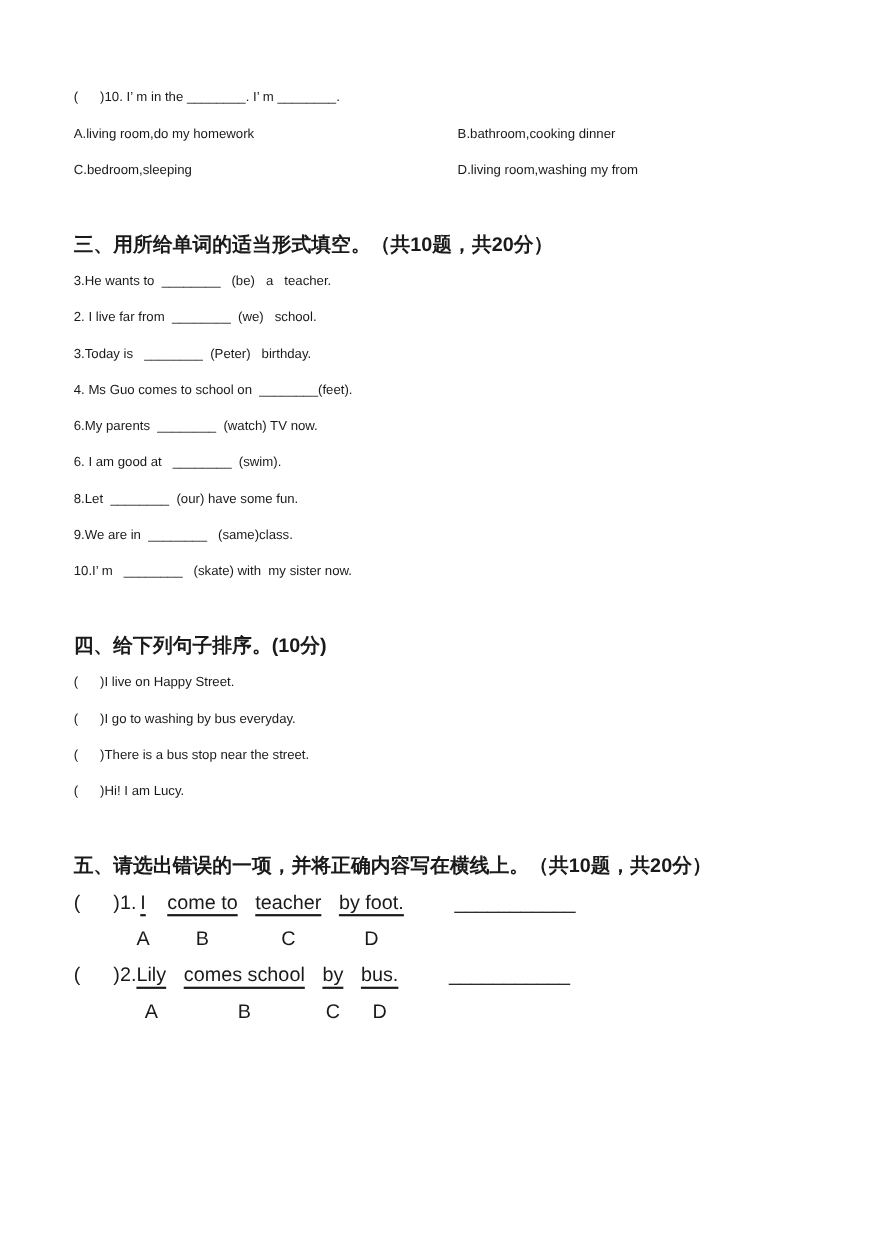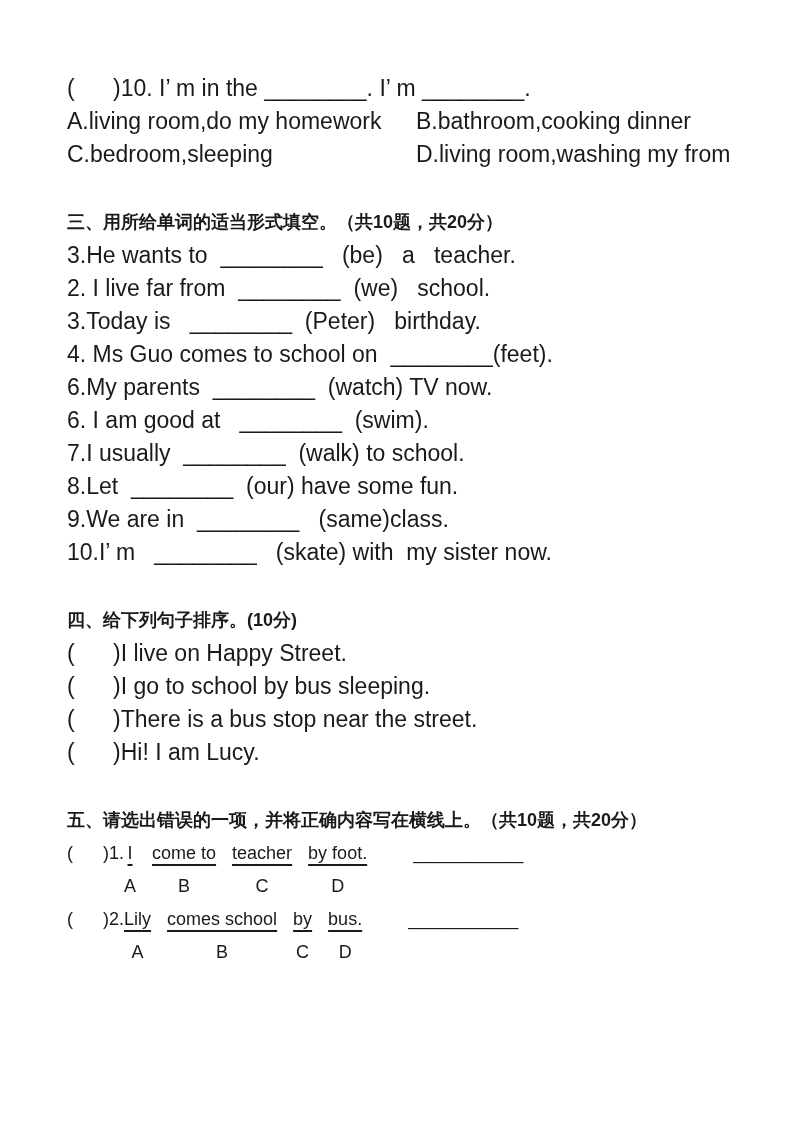--- a/index.html
+++ b/index.html
@@ -15,21 +15,21 @@
     overflow: hidden;
   }
   .page {
     box-sizing: border-box;
     width: 793px;
     height: 1122px;
     padding: 72px 60px 0 67px;
   }
   .line {
     margin: 0;
-    font-size: 23px;
+    font-size: 12px;
     line-height: 33px;
     white-space: pre-wrap;
   }
   .options-grid {
     display: grid;
     grid-template-columns: 349px auto;
   }
   .sec-title {
     margin: 34px 0 0 0;
     font-size: 18px;
@@ -81,30 +81,29 @@
   </section>
 
   <section>
     <h2 class="sec-title">三、用所给单词的适当形式填空。（共10题，共20分）</h2>
     <p class="line">3.He wants to  ________   (be)   a   teacher.</p>
     <p class="line">2. I live far from  ________  (we)   school.</p>
     <p class="line">3.Today is   ________  (Peter)   birthday.</p>
     <p class="line">4. Ms Guo comes to school on  ________(feet).</p>
     <p class="line">6.My parents  ________  (watch) TV now.</p>
     <p class="line">6. I am good at   ________  (swim).</p>
-    <p class="line">7.I usually  ________  (walk) to school.</p>
     <p class="line">8.Let  ________  (our) have some fun.</p>
     <p class="line">9.We are in  ________   (same)class.</p>
     <p class="line">10.I’ m   ________   (skate) with  my sister now.</p>
   </section>
 
   <section>
     <h2 class="sec-title">四、给下列句子排序。(10分)</h2>
     <p class="line">(      )I live on Happy Street.</p>
-    <p class="line">(      )I go to school by bus sleeping.</p>
+    <p class="line">(      )I go to washing by bus everyday.</p>
     <p class="line">(      )There is a bus stop near the street.</p>
     <p class="line">(      )Hi! I am Lucy.</p>
   </section>
 
   <section>
     <h2 class="sec-title">五、请选出错误的一项，并将正确内容写在横线上。（共10题，共20分）</h2>
 
     <div class="q5-row">
       <div class="q5-col">
         <span class="q5-text">(      )1.</span>

